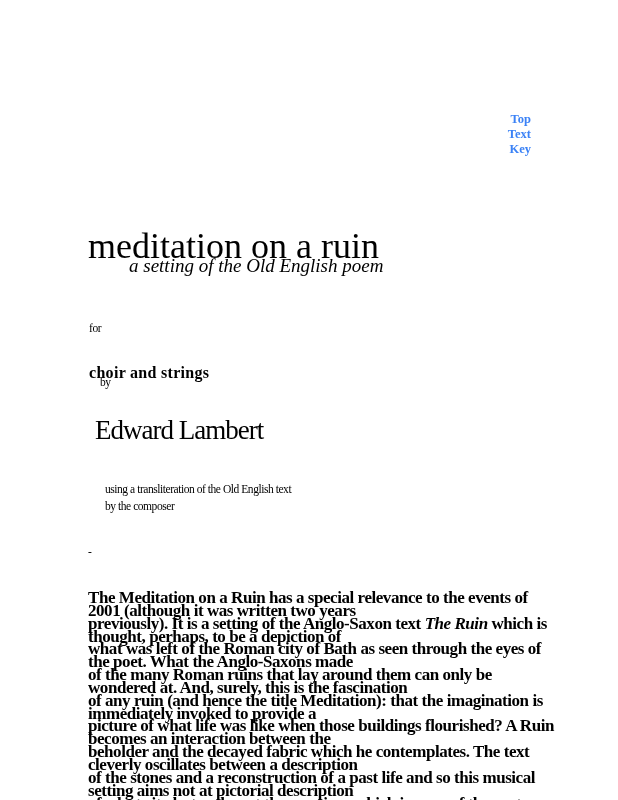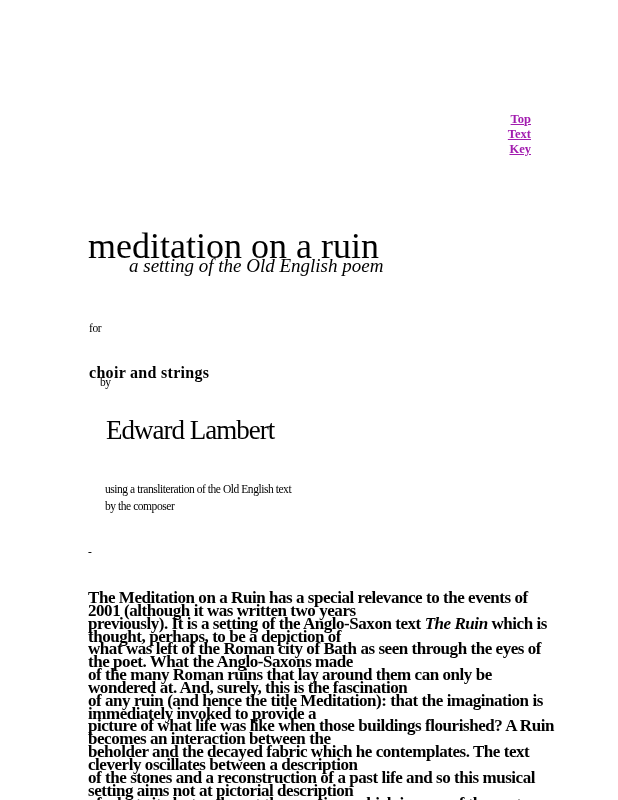--- a/index.html
+++ b/index.html
@@ -18,22 +18,21 @@
   .nav-links {
     top: 112px;
     right: 87px;
     text-align: right;
     line-height: 15px;
     font-size: 12.5px;
     font-weight: bold;
   }
   .nav-links a {
     display: block;
-    color: #a21caf;
-    text-decoration: underline;
+    color: #3b82f6;
     cursor: pointer;
   }
 
   .page-title {
     top: 204px;
     left: 88px;
     font-size: 36px;
     font-weight: normal;
     line-height: 1;
     white-space: nowrap;
@@ -58,21 +57,21 @@
     left: 89px;
     font-size: 16px;
     font-weight: bold;
     letter-spacing: 0.3px;
     line-height: 1.1;
     white-space: nowrap;
   }
   .by-label   { top: 376px; left: 100px; }
   .composer-name {
     top: 416px;
-    left: 106px;
+    left: 95px;
     font-size: 27px;
     letter-spacing: -1px;
     line-height: 1.1;
     white-space: nowrap;
   }
   .composer-note {
     top: 481px;
     left: 105px;
     line-height: 16.5px;
     white-space: pre-line;

